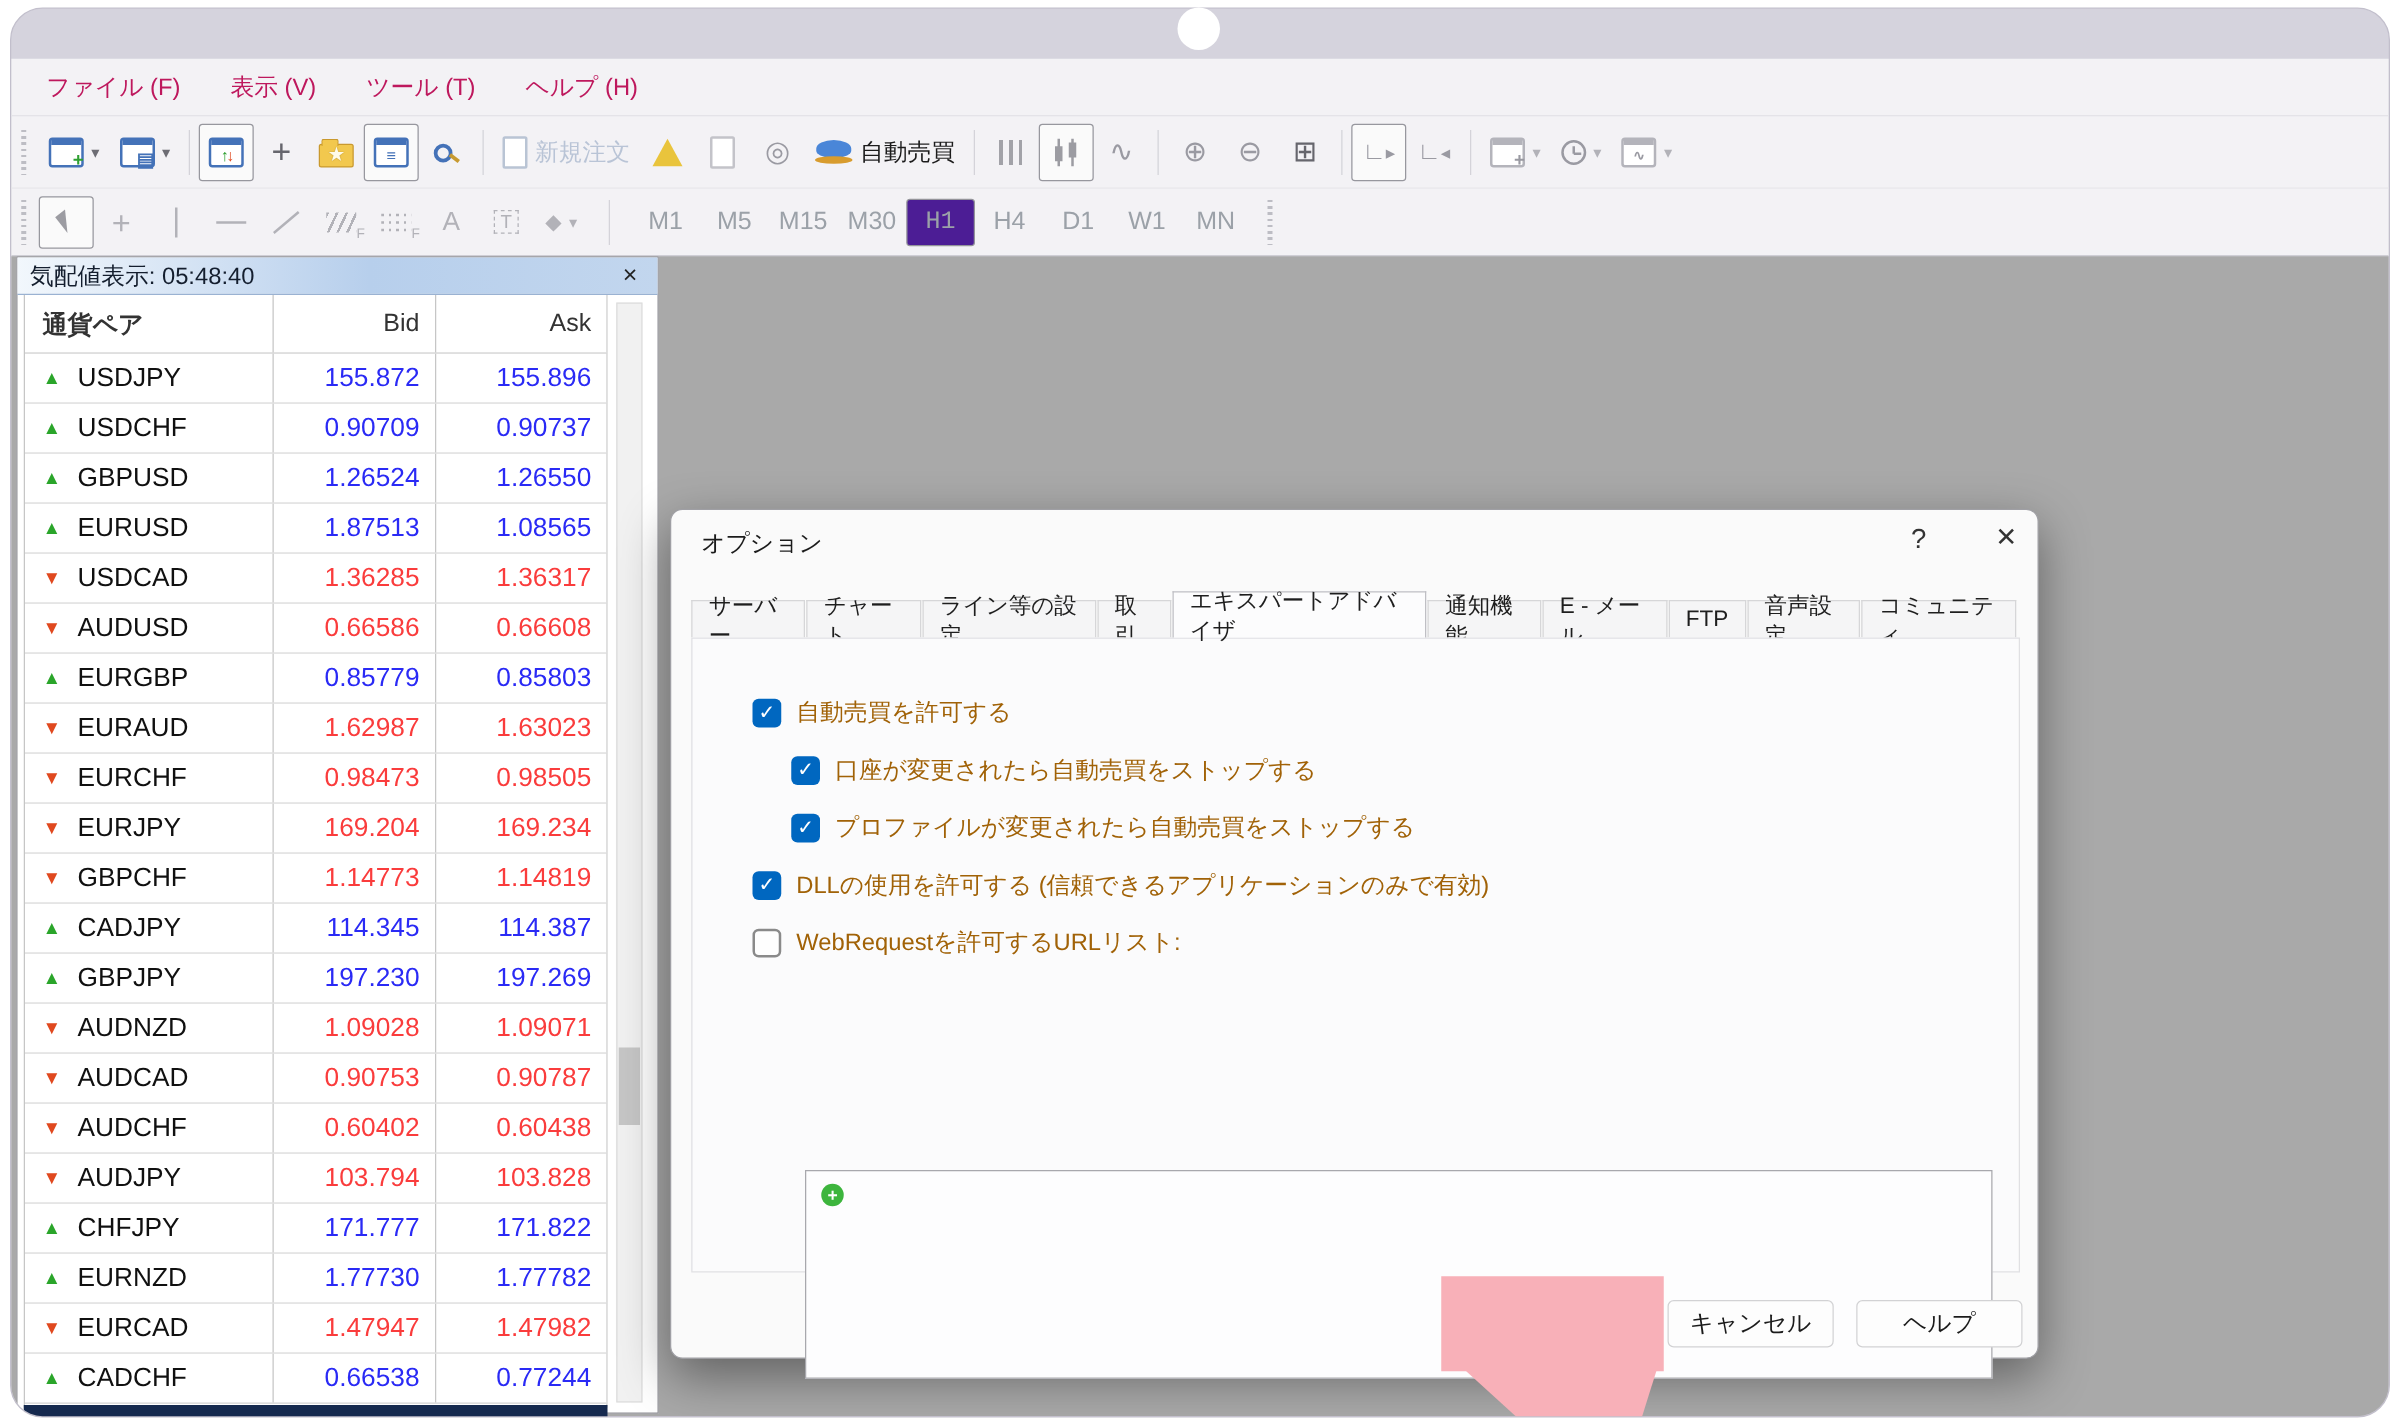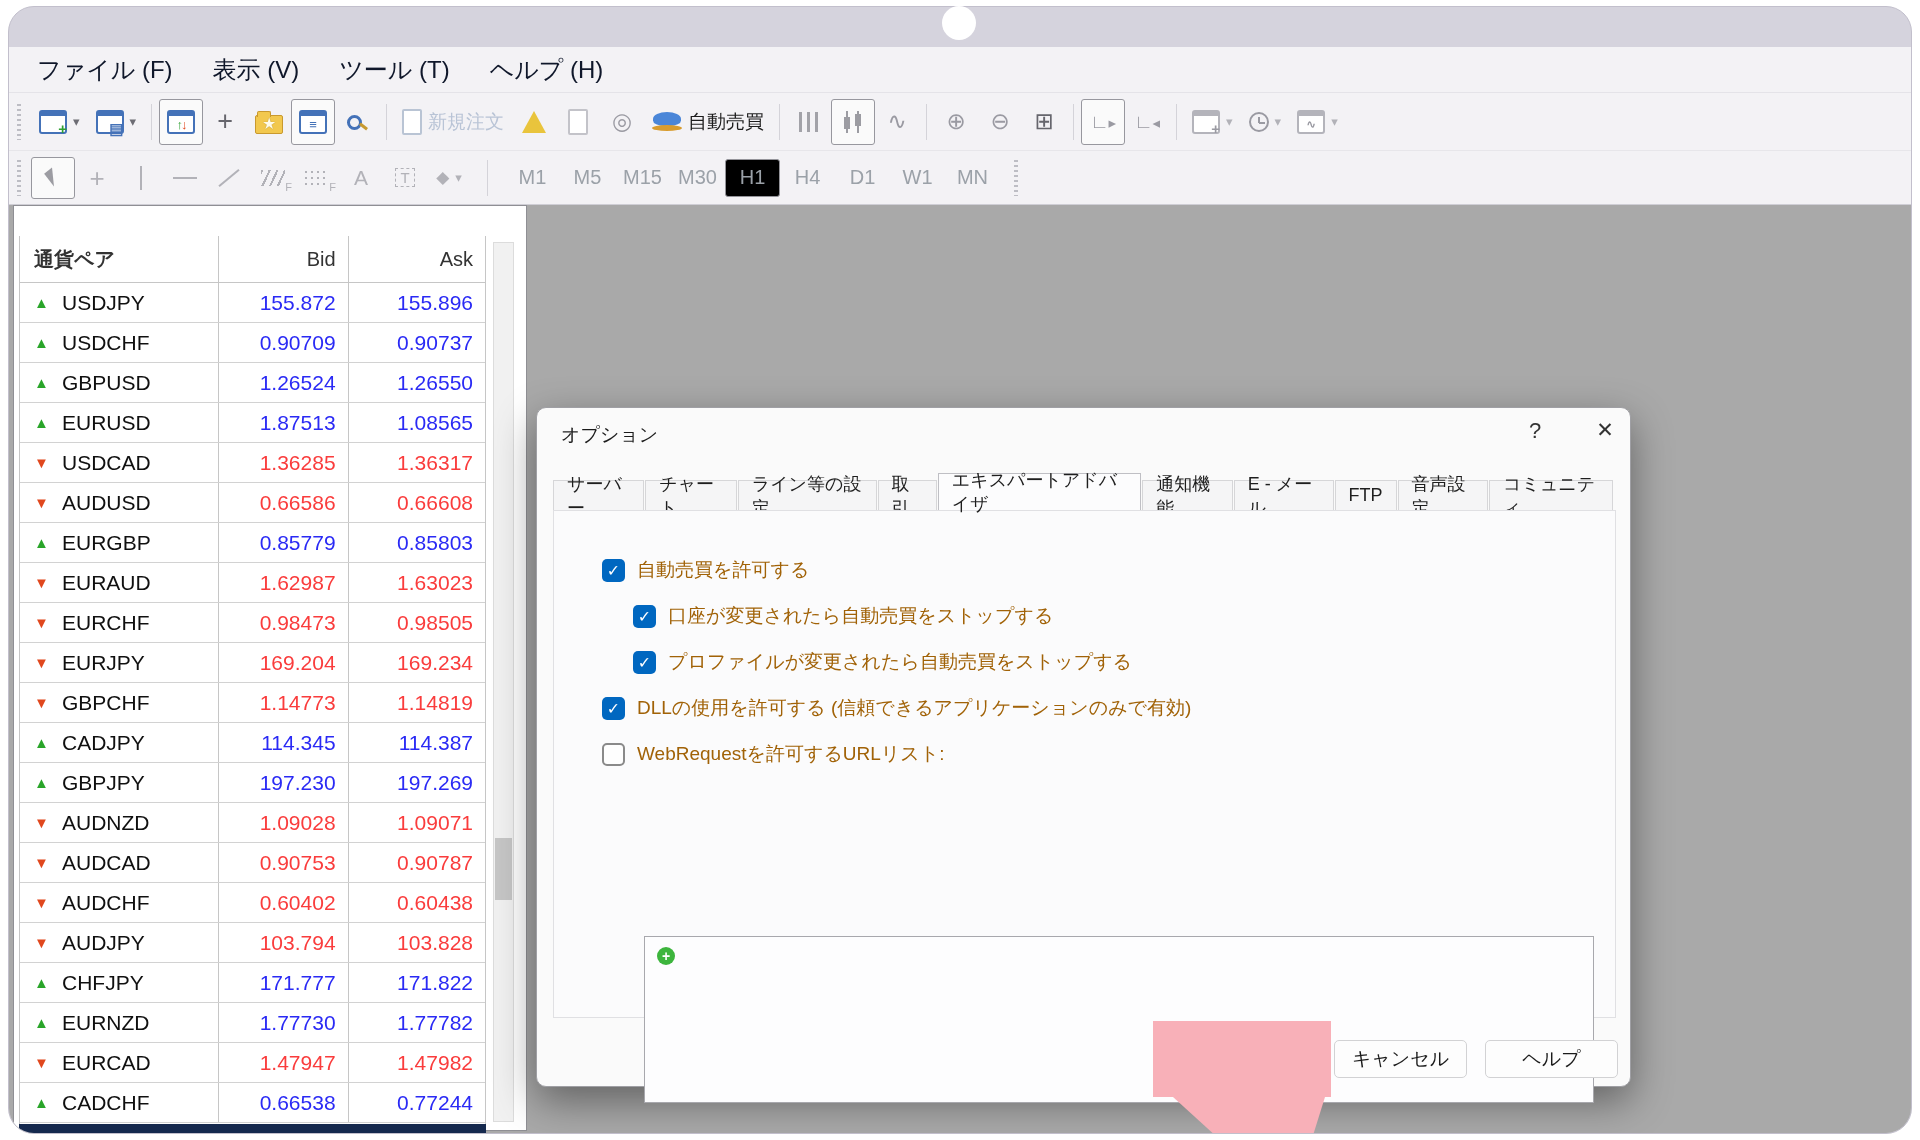--- a/index.html
+++ b/index.html
@@ -8,21 +8,21 @@
 
   
   .appwin { position:absolute; left:8px; top:6px; right:8px; bottom:6px;
             background:#d5d3dd; border-radius:26px; border:1px solid #c2bfcc; overflow:hidden; }
   .rec-dot { position:absolute; left:942px; top:6px; width:34px; height:34px; border-radius:50%;
              background:#fff; z-index:50; }
 
   
   .menubar { position:absolute; left:0; right:0; top:40px; height:46px; background:#f3f2f5;
              border-bottom:1px solid #e4e3e8; display:flex; align-items:center; padding-left:16px; }
-  .menu-item { padding:0 28px 0 12px; font-size:24px; color:#0f172a; cursor:default; }
+  .menu-item { padding:0 28px 0 12px; font-size:19px; color:#be185d; cursor:default; }
 
   
   .toolbar { position:absolute; left:0; right:0; background:#f3f2f5; display:flex; align-items:center; }
   .toolbar.row1 { top:86px; height:58px; border-bottom:1px solid #e7e6ea; }
   .toolbar.row2 { top:144px; height:54px; border-bottom:1px solid #cfced5; }
   .grip { width:4px; height:36px; margin:0 10px 0 8px;
           background:repeating-linear-gradient(180deg,#bdbdc4 0 2px,transparent 2px 5px); }
   .sep  { width:1px; height:36px; background:#d4d3d9; margin:0 7px; }
   .tbtn { height:46px; min-width:44px; display:flex; align-items:center; justify-content:center;
           gap:6px; padding:0 7px; border:1px solid transparent; border-radius:3px; }
@@ -77,21 +77,21 @@
                           repeating-linear-gradient(90deg,#b2b2b8 0 2px,transparent 2px 6px),
                           repeating-linear-gradient(90deg,#b2b2b8 0 2px,transparent 2px 6px);
          background-repeat:no-repeat; background-size:24px 2px;
          background-position:0 1px, 0 7px, 0 13px; }
   .atext { font-size:21px; color:#b2b2b8; }
   .tlb { border:1px dashed #b2b2b8; padding:0 4px; font-size:15px; color:#b2b2b8; }
   .shp { font-size:17px; color:#b2b2b8; }
 
   .tf { width:55px; height:38px; display:flex; align-items:center; justify-content:center;
         color:#9ba1a8; font-size:20px; border:1px solid transparent; border-radius:3px; }
-  .tf.active { border-color:#94949a; background:#000000; }
+  .tf.active { border-color:#94949a; background:#4c1d95;font-family:Liberation Mono, monospace; }
 
   
   .workspace { position:absolute; left:0; right:0; top:198px; bottom:0; background:#a9a9a9; }
 
   
   .mwatch { position:absolute; left:4px; top:0px; width:514px; bottom:2px; background:#fff; border:1px solid #8f8f94; }
   .mw-title { position:absolute; left:0; right:0; top:0; height:30px;
               background:linear-gradient(90deg,#f2f7fc 0%, #b7cfec 55%, #c2d6ee 100%);
               border-bottom:1px solid #9ab2d2; display:flex; align-items:center; padding:0 10px; }
   .mw-title-text { font-size:19px; color:#141e2e; flex:1; }
@@ -309,20 +309,24 @@
           <div class="tf">D1</div>
           <div class="tf">W1</div>
           <div class="tf">MN</div>
         </div>
       <div class="grip" style="margin-left:14px"></div>
     </div>
 
     <div class="workspace">
 
       <div class="mwatch">
+        <div class="mw-title">
+          <span class="mw-title-text">気配値表示: 05:48:40</span>
+          <span class="mw-close">×</span>
+        </div>
         <div class="mw-table">
           <div class="mw-hrow">
             <div class="mw-c-sym">通貨ペア</div>
             <div class="mw-c-bid">Bid</div>
             <div class="mw-c-ask">Ask</div>
           </div>
           <div>
               <div class="mw-row up">
     <div class="mw-c-sym">
       <span class="mw-arrow">▲</span>

